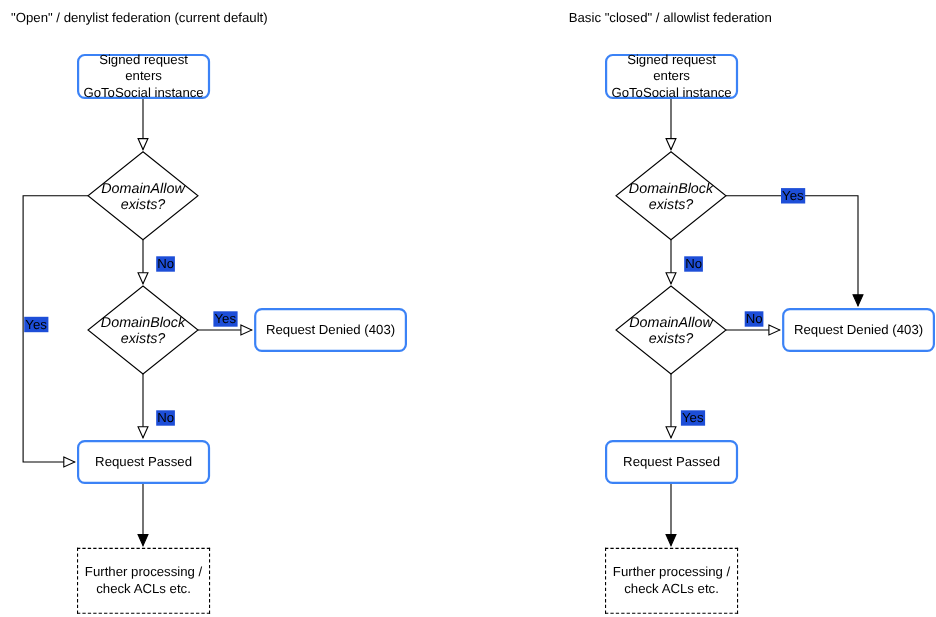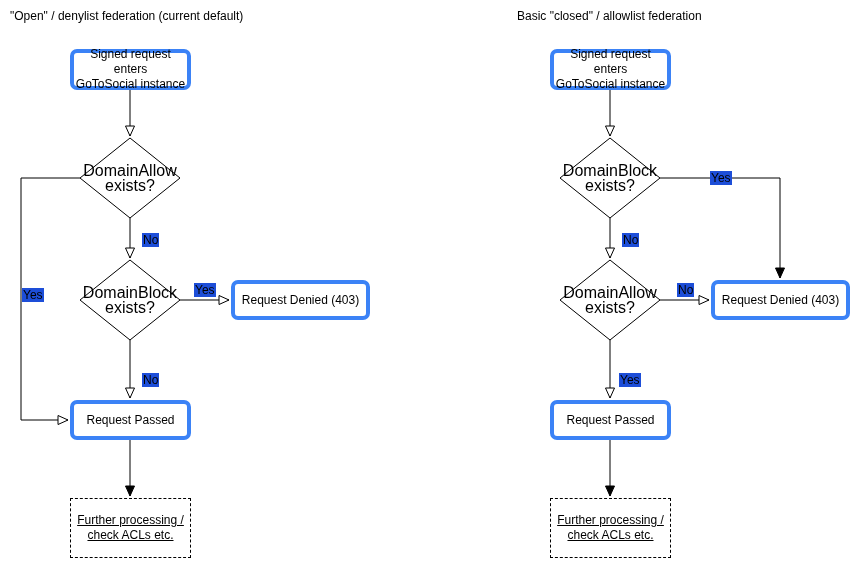--- a/index.html
+++ b/index.html
@@ -36,46 +36,46 @@
   .chart-title {
     position: absolute;
     font-size: 12px;
     line-height: 14px;
     white-space: nowrap;
     color: #000000;
   }
   .node-box {
     position: absolute;
     box-sizing: border-box;
-    border: 4px solid #3b82f6;
+    border: 2px solid #3b82f6;
     border-radius: 7px;
     background: #ffffff;
     display: flex;
     align-items: center;
     justify-content: center;
     text-align: center;
     font-size: 12px;
     line-height: 15px;
     white-space: pre-line;
   }
   .node-box.dashed {
     border-radius: 0;
     border: 1px dashed #000000;
-    text-decoration: underline;
   }
   .diamond-label {
     position: absolute;
     display: flex;
     align-items: center;
     justify-content: center;
     text-align: center;
-    font-size: 16px;
+    font-size: 13px;
     line-height: 15px;
     white-space: pre-line;
     pointer-events: none;
+    font-style: italic;
   }
   .edge-label {
     position: absolute;
     font-size: 12px;
     line-height: 14px;
     background: #1d4ed8;
     padding: 0 1px;
     white-space: nowrap;
   }
 </style>

